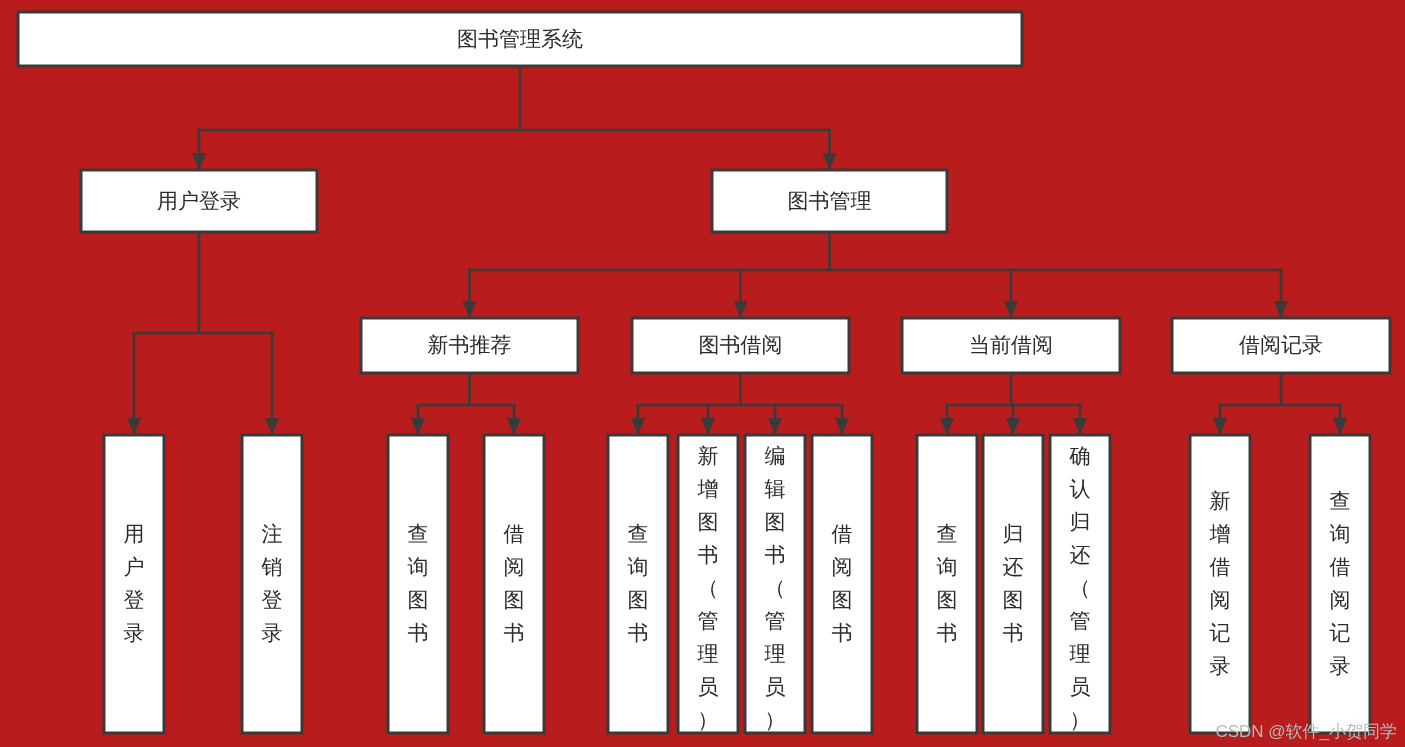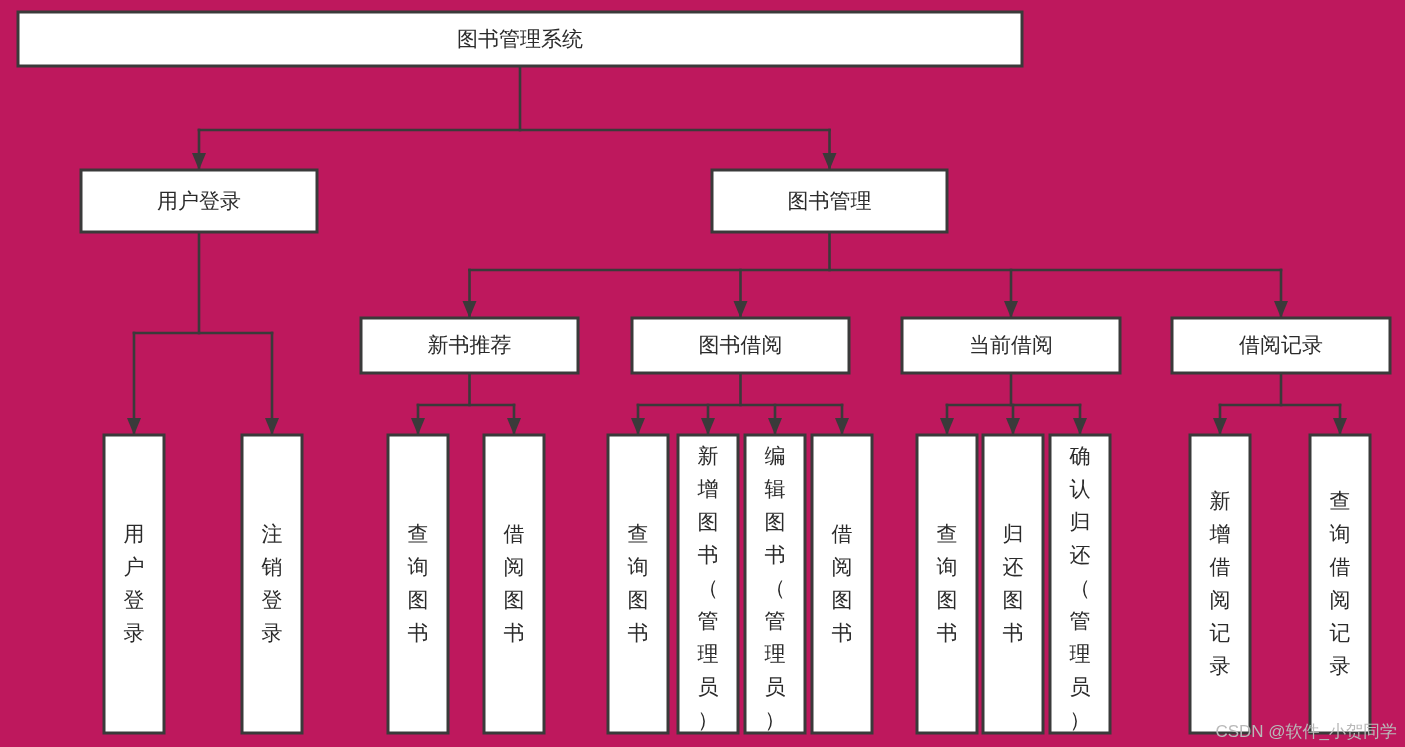--- a/index.html
+++ b/index.html
@@ -11,21 +11,21 @@
     width: 1405px;
     height: 747px;
     font-family: "Liberation Sans", "DejaVu Sans", sans-serif;
     overflow: hidden;
     position: relative;
   }
   #diagram-root {
     position: relative;
     width: 1405px;
     height: 747px;
-    background: #be185d;
+    background: #b91c1c;
   }
   svg.flow {
     position: absolute;
     left: 0;
     top: 0;
     width: 1405px;
     height: 747px;
   }
   .node-box {
     fill: #ffffff;

